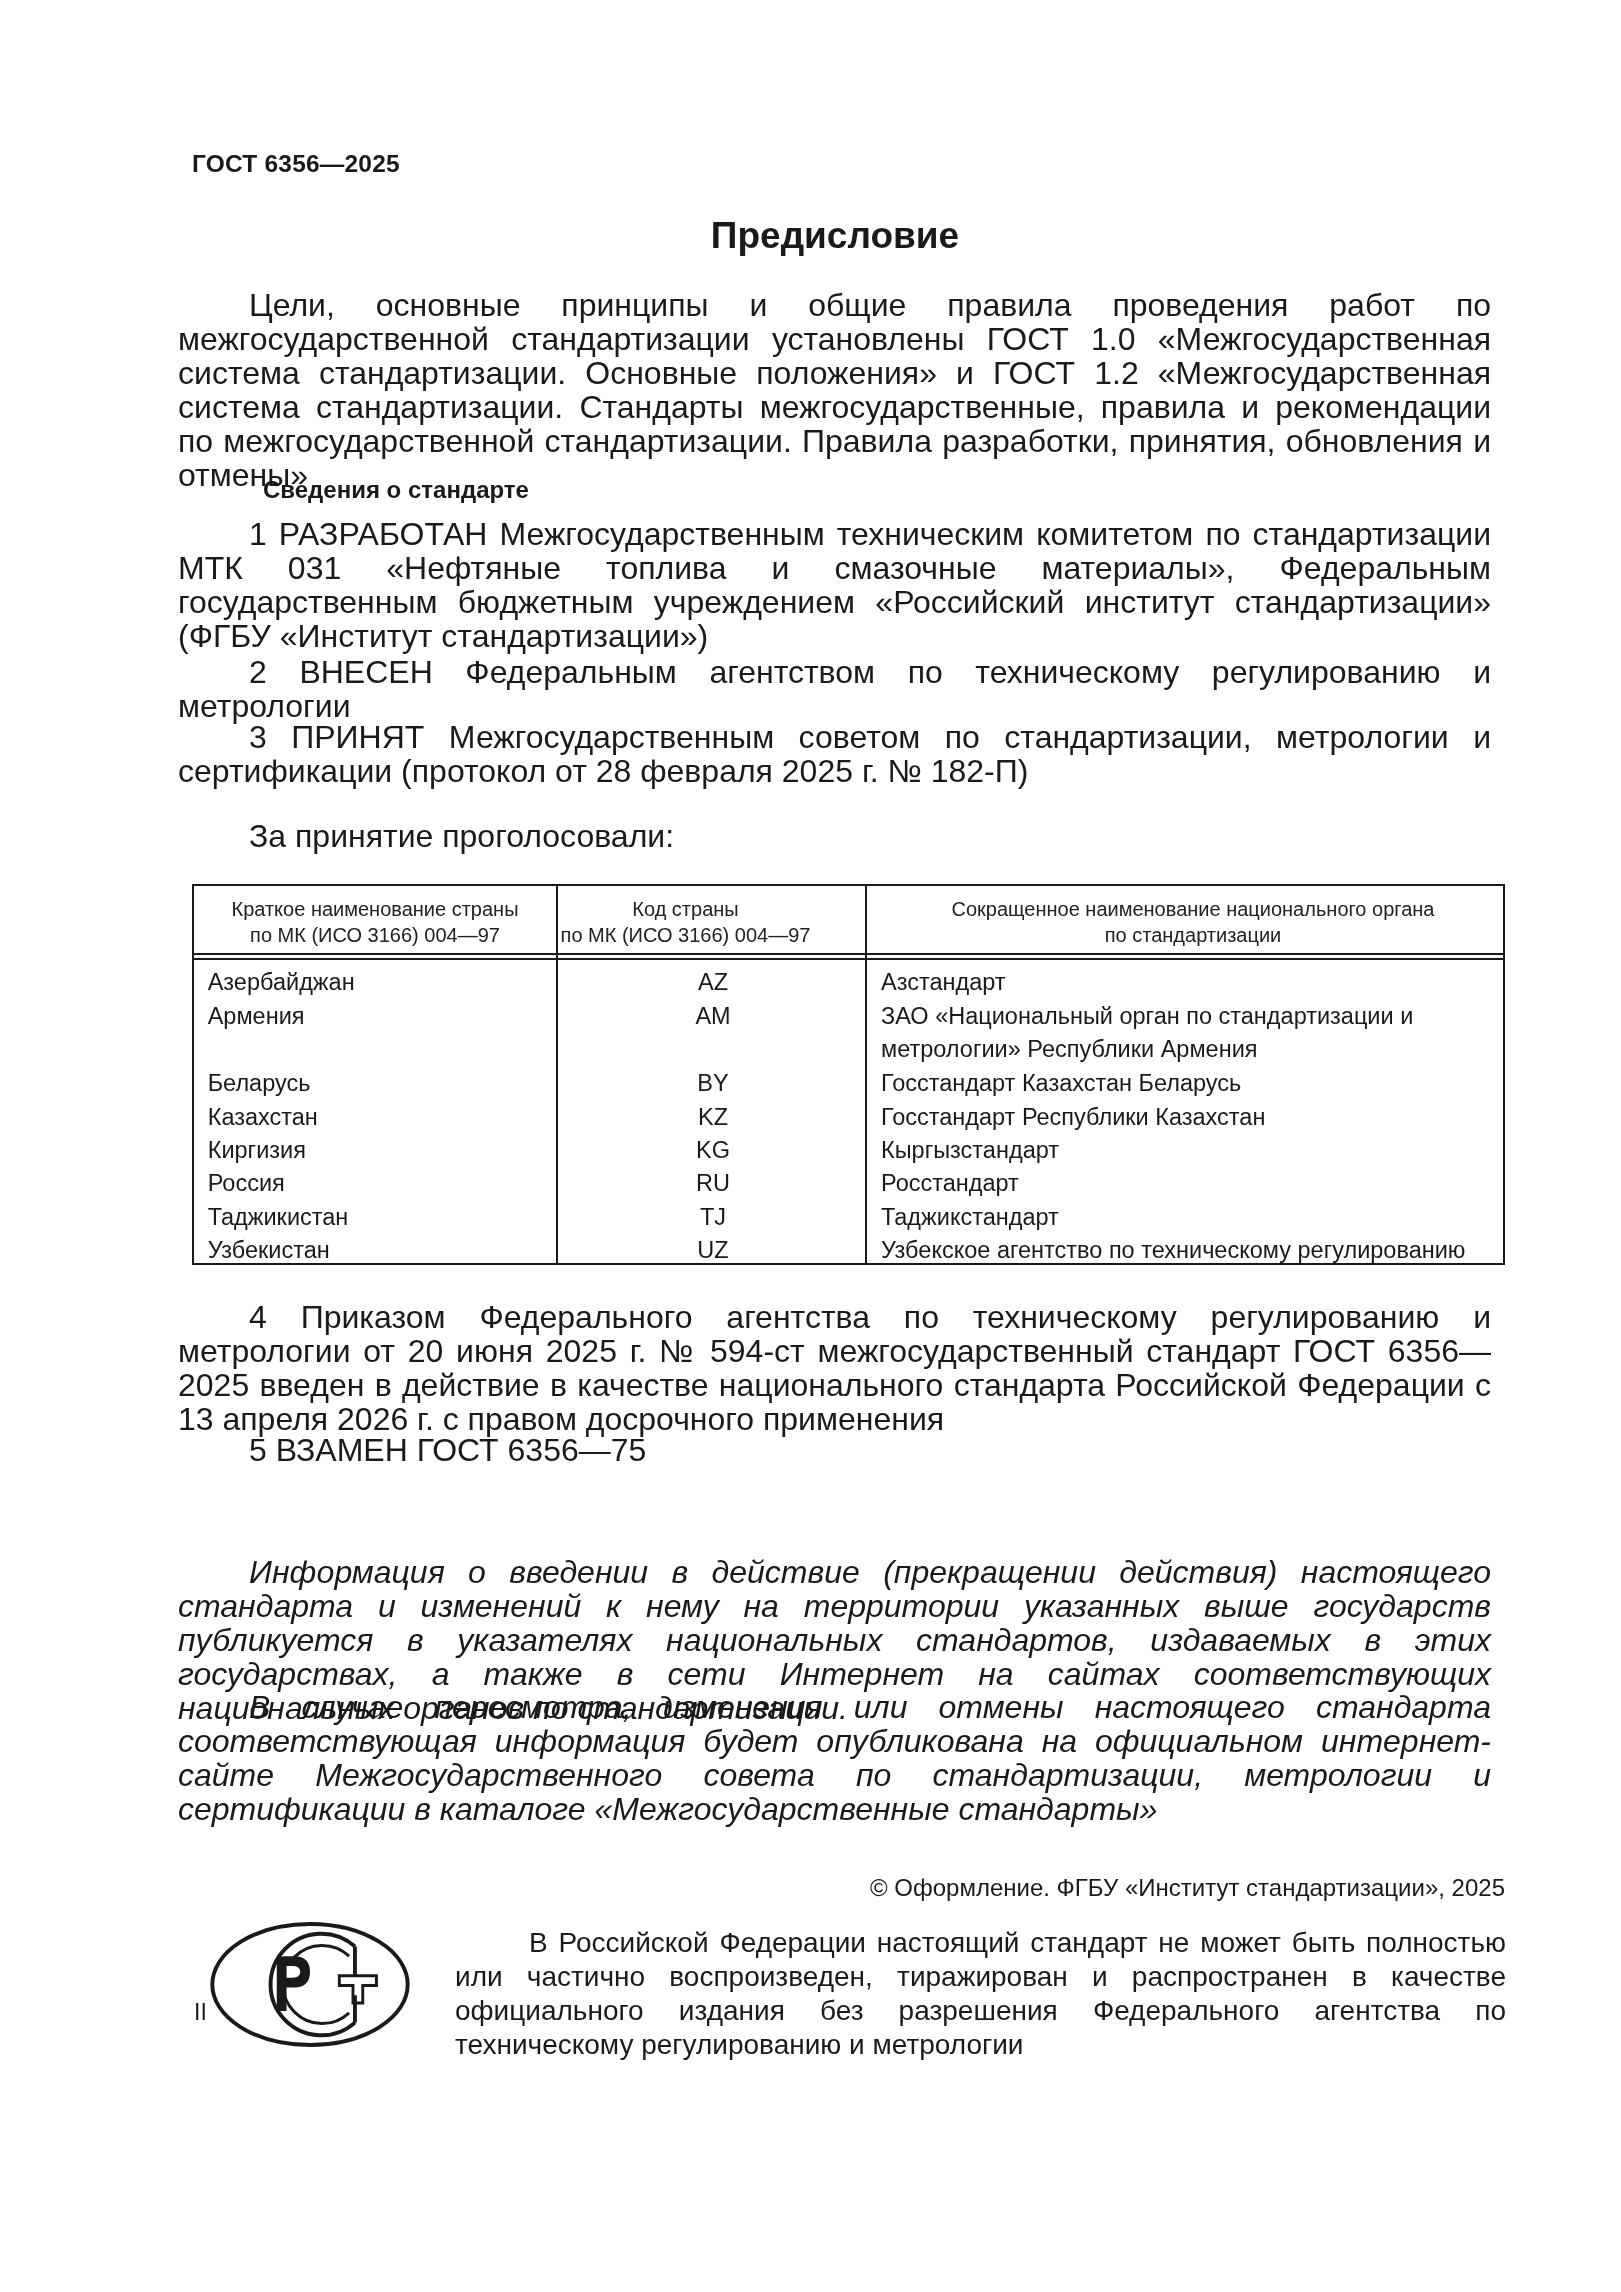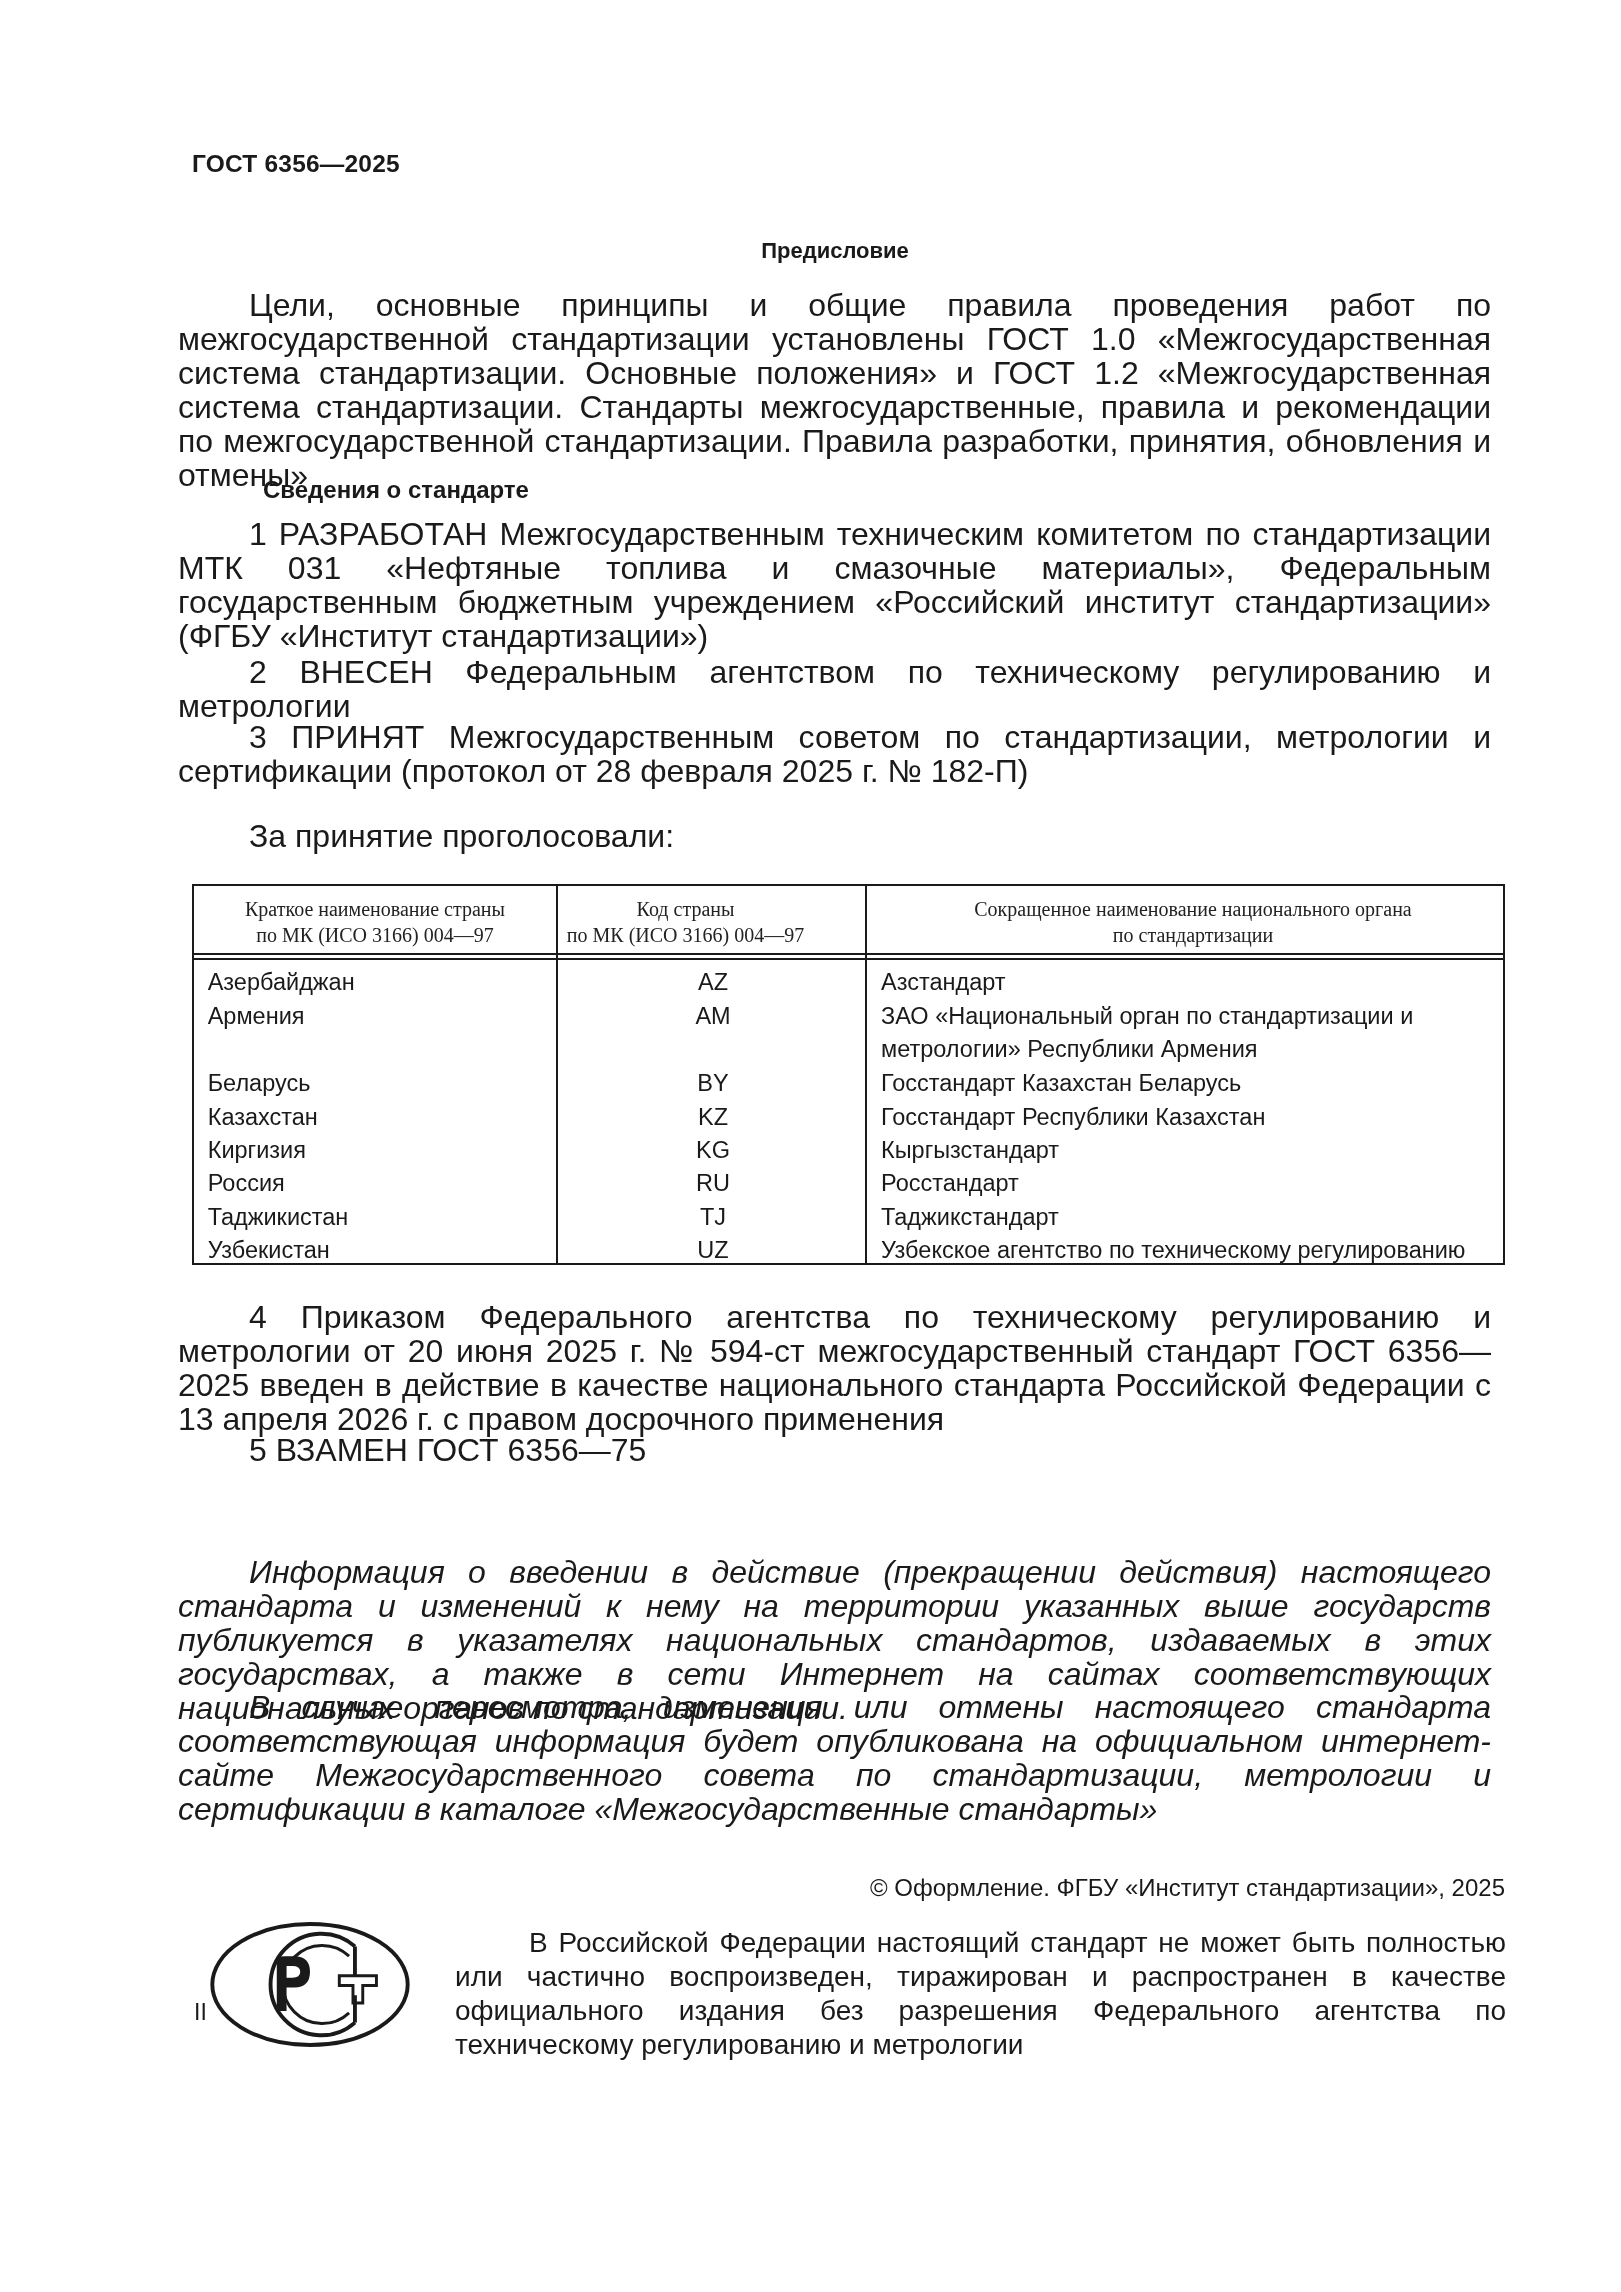--- a/index.html
+++ b/index.html
@@ -6,22 +6,22 @@
   body {
     width: 1621px; height: 2293px; position: relative; overflow: hidden;
     font-family: "Liberation Sans", "DejaVu Sans", sans-serif;
     color: #1a1a1a;
   }
   .abs { position: absolute; }
   .doc-code {
     left: 192px; top: 150px; font-size: 24.5px; font-weight: bold; letter-spacing: 0.2px;
   }
   .title {
-    left: 0; width: 1621px; top: 238px; text-align: center;
-    font-size: 22px; font-weight: bold; padding-left: 49px; box-sizing: border-box;
+    left: 0; width: 1621px; top: 215px; text-align: center;
+    font-size: 37px; font-weight: bold; padding-left: 49px; box-sizing: border-box;
   }
   .para {
     left: 178px; width: 1313px; font-size: 32px; line-height: 34px;
     text-align: justify; text-indent: 71px;
   }
   .para.left { text-align: left; }
   .italic { font-style: italic; }
   .subhead { left: 263px; top: 476px; font-size: 24px; font-weight: bold; }
 
   
@@ -30,21 +30,21 @@
     border: 2.9px solid #1a1a1a; box-sizing: border-box;
   }
   .col-sep {
     position: absolute; top: 0; bottom: 0; width: 2px; background: #1a1a1a;
   }
   .hdr-line1, .hdr-line2 {
     position: absolute; left: 0; right: 0; height: 2px; background: #1a1a1a;
   }
   .th {
     position: absolute; top: 9.8px; font-size: 20px; line-height: 26.5px;
-    text-align: center; color: #222; font-family: Liberation Serif, serif;
+    text-align: center; color: #222;
   }
   .tr {
     position: absolute; left: 0; right: 0; font-size: 23.5px; line-height: 33px;
   }
   .td { position: absolute; top: 0; }
   .td.country { left: 13.7px; }
   .td.code { left: 364px; width: 310px; text-align: center; }
   .td.body { left: 687px; width: 617px; }
 
   .copyright {

